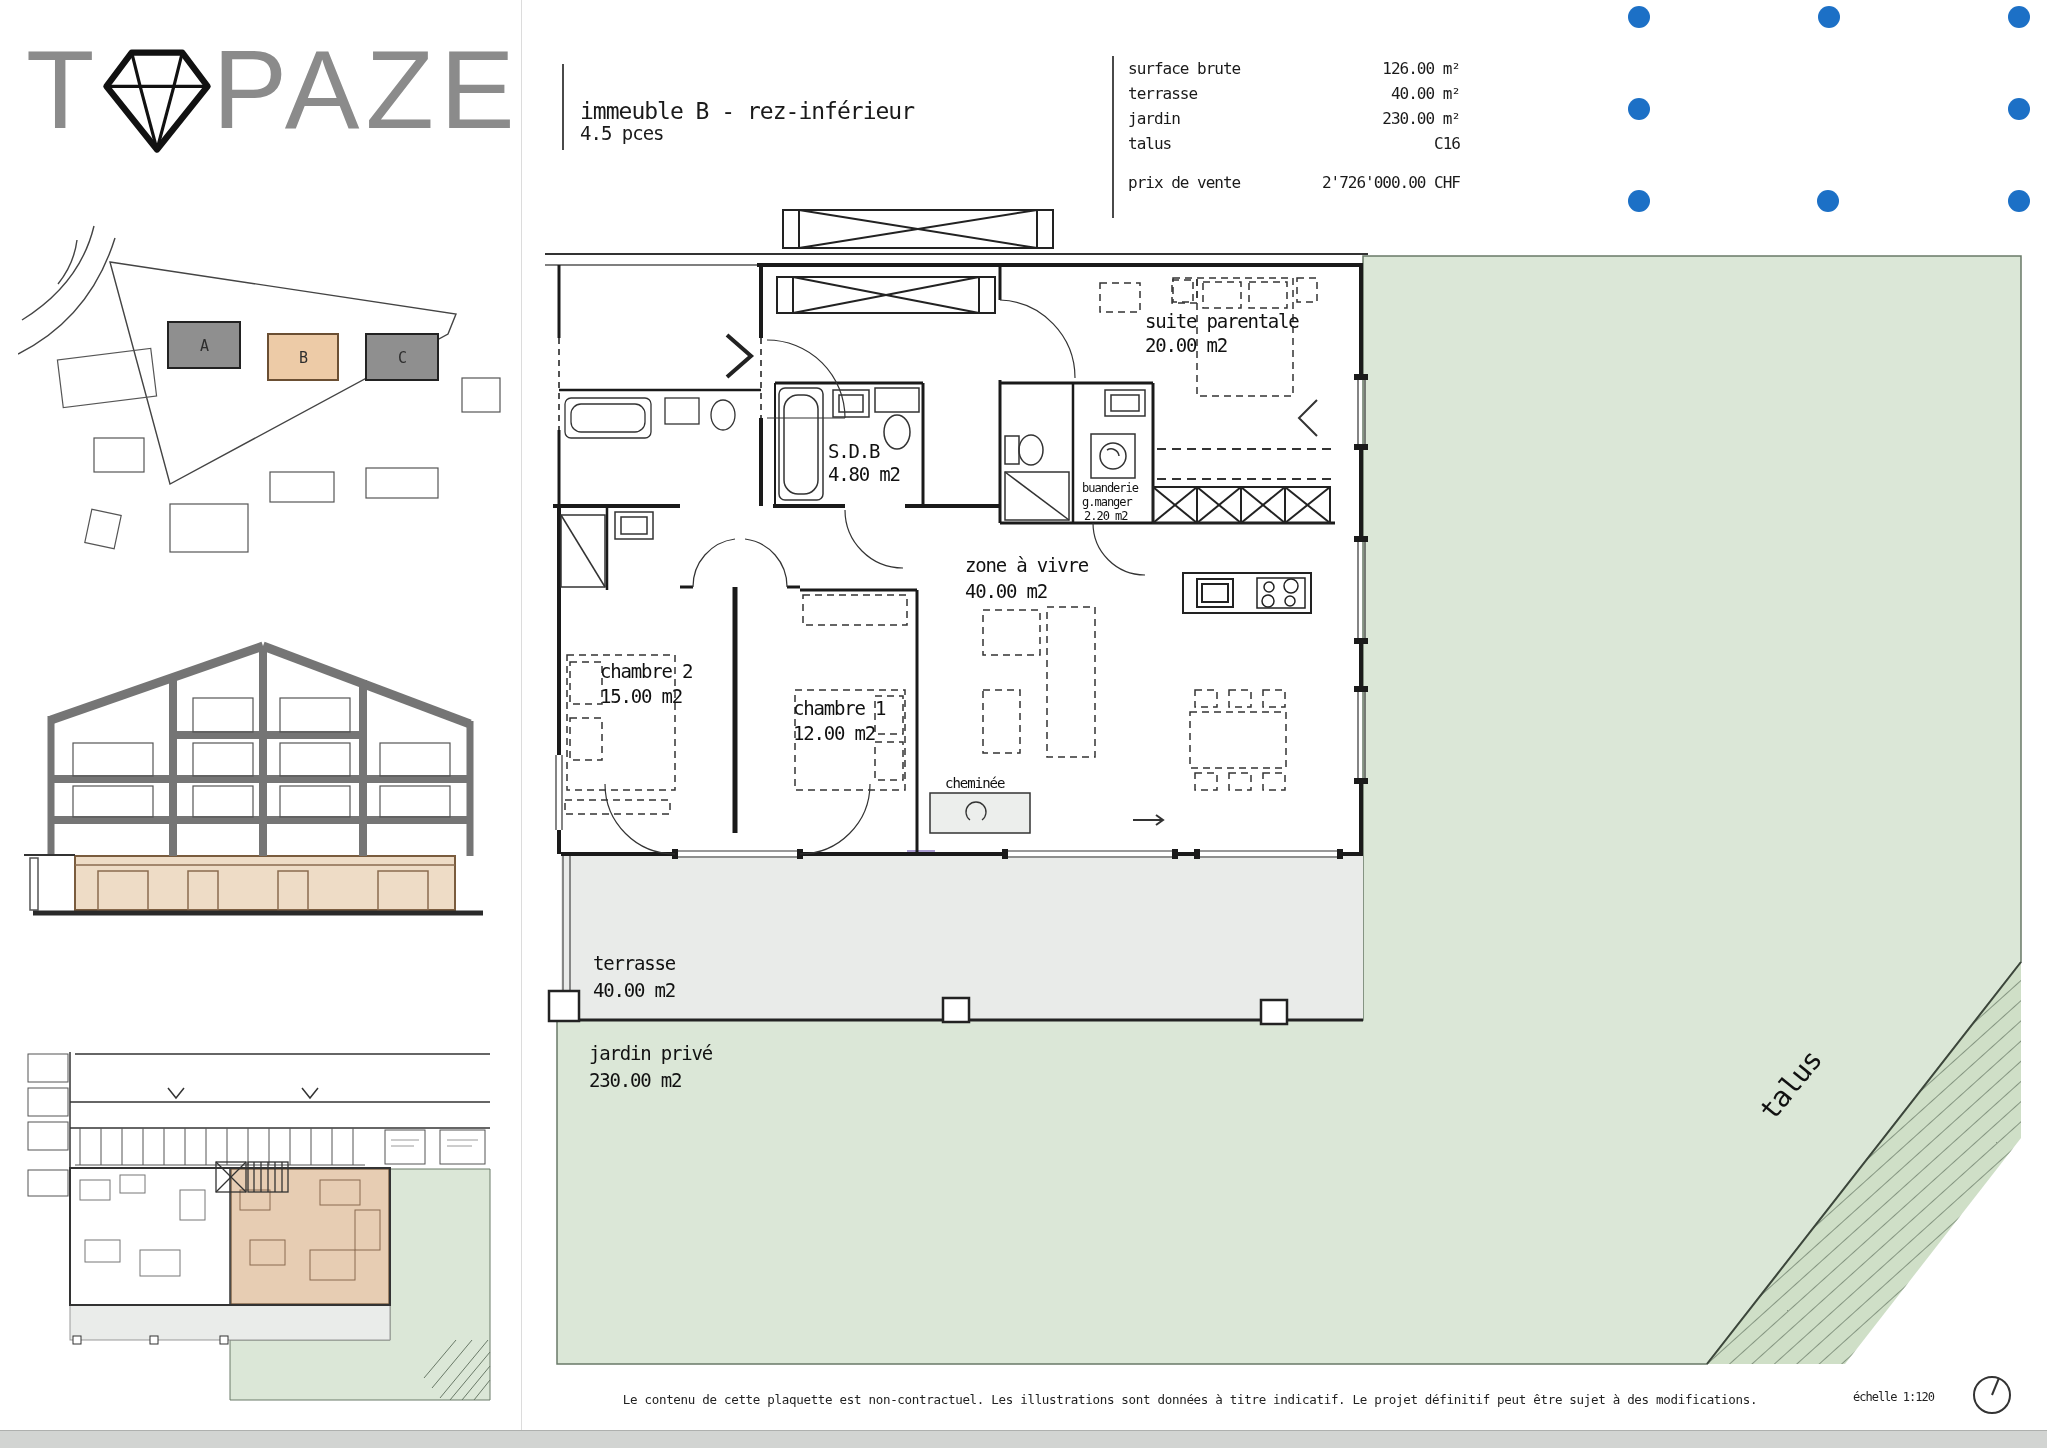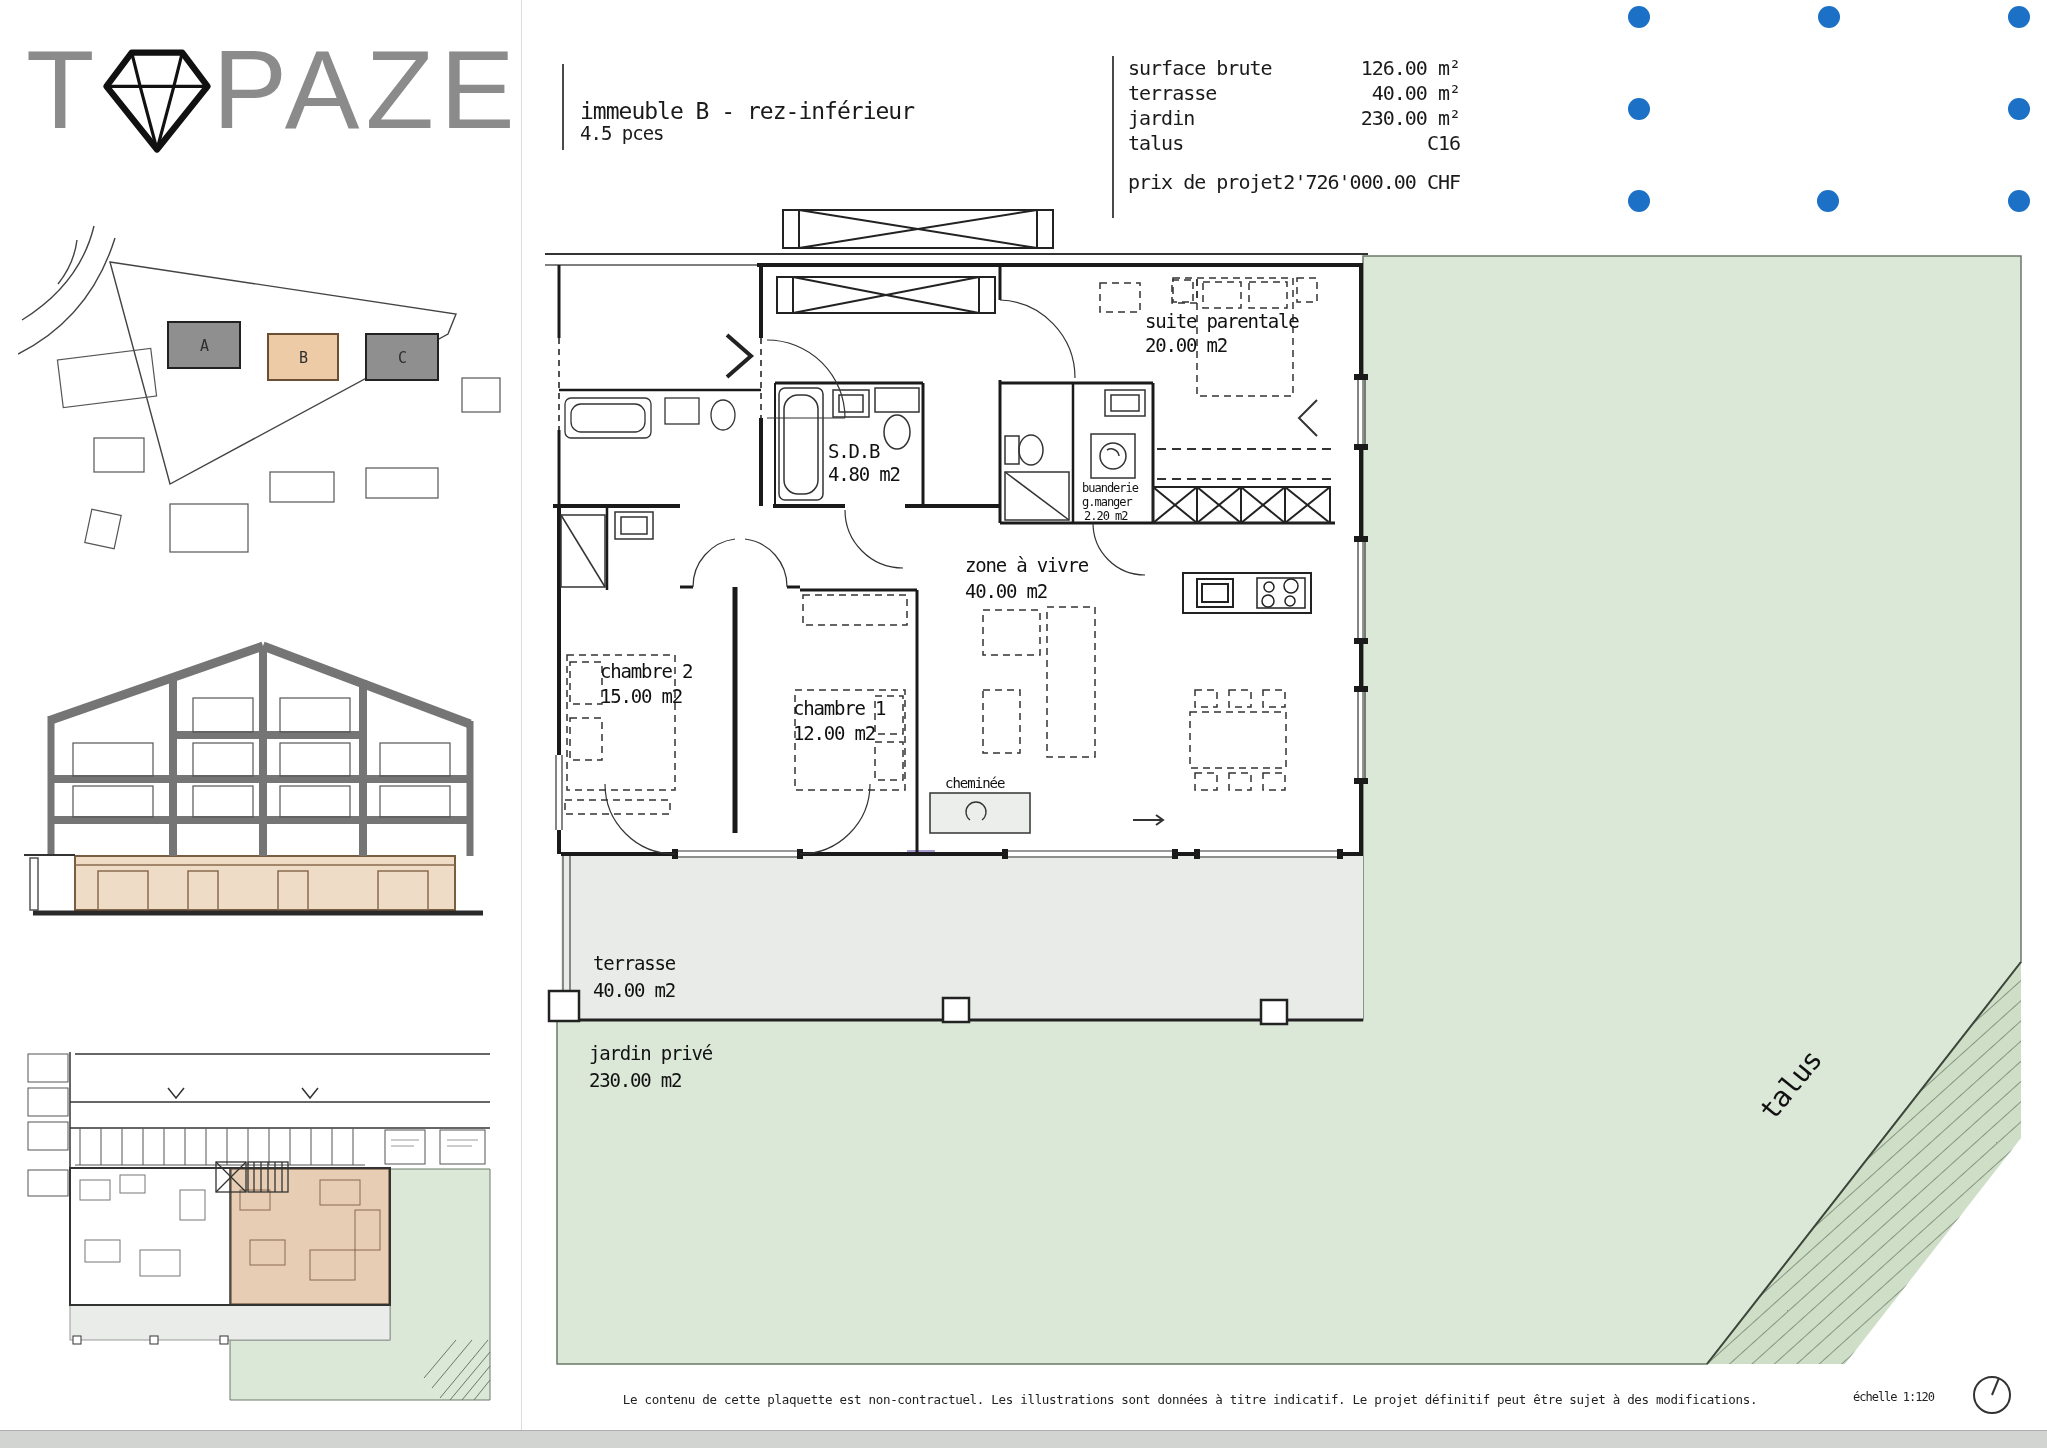--- a/index.html
+++ b/index.html
@@ -11,21 +11,21 @@
         font-family:"Liberation Sans", sans-serif;font-weight:400;}
   .logo .ltr{font-size:112px;line-height:104px;letter-spacing:6px;}
   .logo svg{margin:6px -4px 0 -2px;}
   
   .title-rule{left:562px;top:64px;width:2px;height:86px;background:#4a4a4a;}
   .title{left:580px;top:52px;font-size:37px;font-weight:bold;letter-spacing:-1px;white-space:nowrap;}
   .subtitle{left:580px;top:98px;font-size:23px;letter-spacing:-1px;white-space:nowrap;}
   .pieces{left:580px;top:122px;font-size:19px;letter-spacing:-1px;}
   
   .table-rule{left:1112px;top:56px;width:2px;height:162px;background:#4a4a4a;}
-  .surfaces{left:1128px;top:56px;width:332px;font-size:20px;letter-spacing:-1px;}
+  .surfaces{left:1128px;top:56px;width:332px;font-size:16px;letter-spacing:-1px;}
   .surfaces .row{display:flex;justify-content:space-between;line-height:25px;}
   .surfaces .price{margin-top:14px;}
   
   .disclaimer{left:585px;top:1392px;width:1210px;font-size:12.5px;letter-spacing:-0.3px;color:#222;white-space:nowrap;text-align:center;}
   .scale{left:1853px;top:1390px;font-size:12px;letter-spacing:-1px;color:#222;}
   .bottom-strip{left:0;top:1430px;width:2047px;height:18px;background:#d2d4d2;border-top:1px solid #aeb0ae;}
   .divider{left:521px;top:0;width:1px;height:1430px;background:#dcdcdc;}
   
   text{font-family:"DejaVu Sans Mono", monospace;fill:#111;}
   .rl{font-size:19px;letter-spacing:-1.2px;}
@@ -71,21 +71,21 @@
     </div>
     <div class="row">
       <span>jardin</span>
       <span>230.00 m²</span>
     </div>
     <div class="row">
       <span>talus</span>
       <span>C16</span>
     </div>
     <div class="row price">
-      <span>prix de projet</span>
+      <span>prix de vente</span>
       <span>2'726'000.00 CHF</span>
     </div>
   </div>
 
   <svg class="abs" style="left:1620px;top:0" width="427" height="225">
     <circle cx="19" cy="17" r="11" fill="#1c70c6"></circle>
     <circle cx="209" cy="17" r="11" fill="#1c70c6"></circle>
     <circle cx="399" cy="17" r="11" fill="#1c70c6"></circle>
     <circle cx="19" cy="109" r="11" fill="#1c70c6"></circle>
     <circle cx="399" cy="109" r="11" fill="#1c70c6"></circle>

